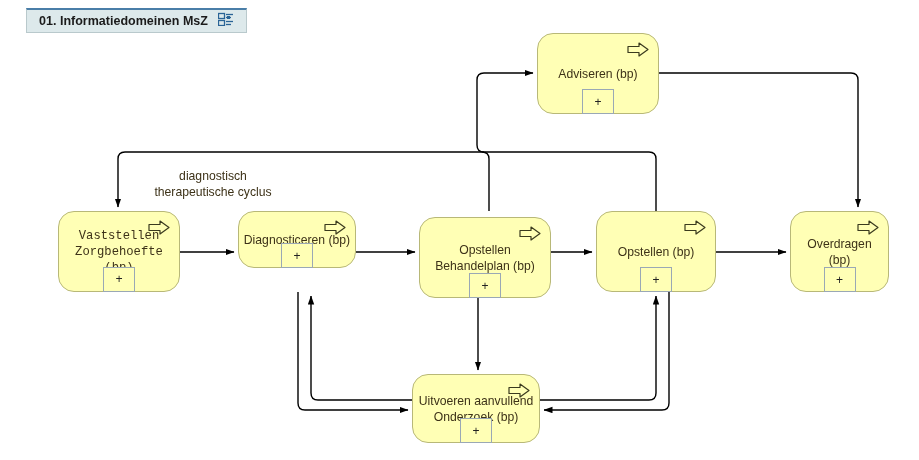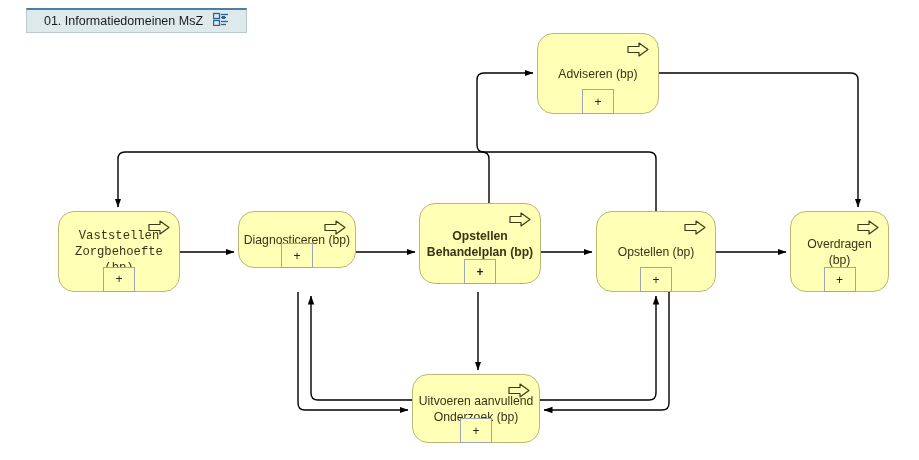--- a/index.html
+++ b/index.html
@@ -23,20 +23,21 @@
     width: 221px;
     height: 25px;
     background: #dde9eb;
     border: 1px solid #b9c9cc;
     border-top: 2px solid #4a7ea8;
     box-sizing: border-box;
     display: flex;
     align-items: center;
     justify-content: center;
     gap: 10px;
+    font-weight: bold;
   }
   #view-tab .tab-label {
     font-size: 12.5px;
     color: #1b1b1b;
     white-space: nowrap;
   }
   #view-tab .tab-icon { display: block; }
 
   
   #diagram-canvas {
@@ -154,20 +155,22 @@
       <path d="M298,292 L298,403 Q298,410 305,410 L408,410"></path>
 
       <path d="M412,400 L318,400 Q311,400 311,393 L311,296"></path>
 
       <path d="M669,292 L669,403 Q669,410 662,410 L544,410"></path>
 
       <path d="M540,400 L649,400 Q656,400 656,393 L656,296"></path>
     </g>
   </svg>
 
+  <div class="annotation" style="left:123px; top:168px; width:180px;">diagnostisch
+therapeutische cyclus</div>
 
   <div class="process-node" style="left:537px; top:33px; width:122px; height:81px;">
     <span class="node-proc-icon">
       <svg width="22" height="15" viewBox="0 0 22 15">
         <path d="M1,4.5 L12,4.5 L12,1 L21,7.5 L12,14 L12,10.5 L1,10.5 z" fill="#ffffb5" stroke="#3a3a1e" stroke-width="1.2" stroke-linejoin="round"></path>
       </svg>
     </span>
     <span class="node-label">Adviseren (bp)</span>
     <span class="node-expand">+</span>
   </div>
@@ -186,21 +189,21 @@
   <div class="process-node" style="left:238px; top:211px; width:118px; height:57px;">
     <span class="node-proc-icon">
       <svg width="22" height="15" viewBox="0 0 22 15">
         <path d="M1,4.5 L12,4.5 L12,1 L21,7.5 L12,14 L12,10.5 L1,10.5 z" fill="#ffffb5" stroke="#3a3a1e" stroke-width="1.2" stroke-linejoin="round"></path>
       </svg>
     </span>
     <span class="node-label">Diagnosticeren (bp)</span>
     <span class="node-expand">+</span>
   </div>
 
-  <div class="process-node" style="left:419px; top:203px; width:122px; height:81px;font-weight:bold;">
+  <div class="process-node" style="left:419px; top:217px; width:132px; height:81px;">
     <span class="node-proc-icon">
       <svg width="22" height="15" viewBox="0 0 22 15">
         <path d="M1,4.5 L12,4.5 L12,1 L21,7.5 L12,14 L12,10.5 L1,10.5 z" fill="#ffffb5" stroke="#3a3a1e" stroke-width="1.2" stroke-linejoin="round"></path>
       </svg>
     </span>
     <span class="node-label">Opstellen
 Behandelplan (bp)</span>
     <span class="node-expand">+</span>
   </div>
 

